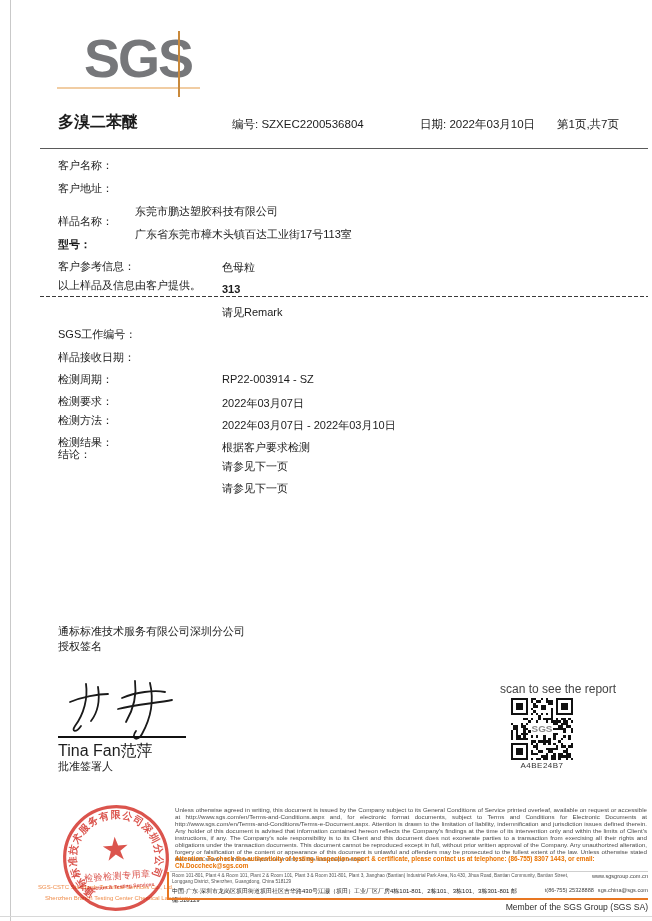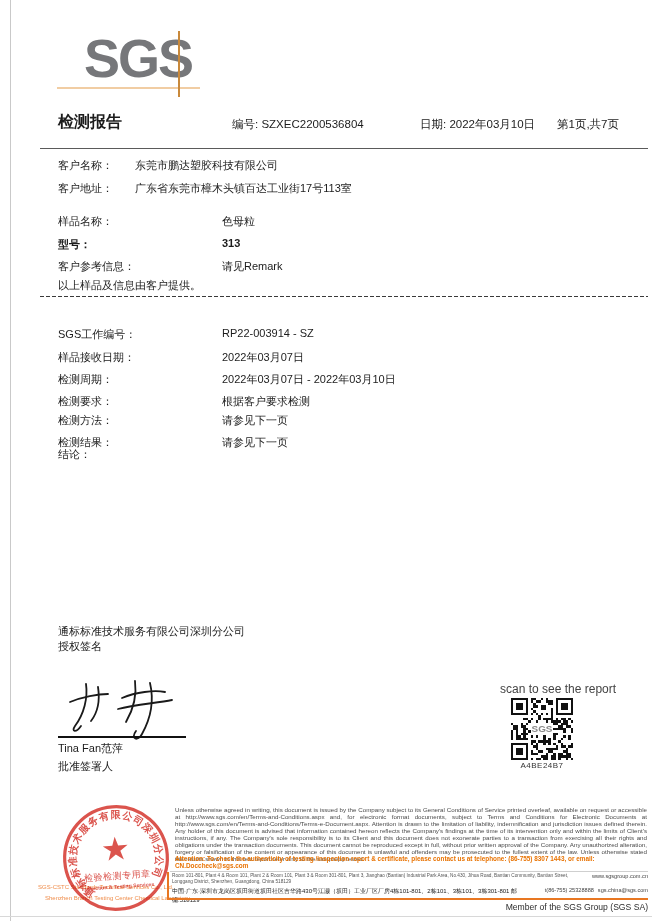--- a/index.html
+++ b/index.html
@@ -12,33 +12,33 @@
   
   .logo{left:84px;top:31px;font-size:54px;font-weight:800;letter-spacing:-2px;color:#76777a;line-height:1;}
   .logo-h{left:57px;top:87px;width:143px;height:2px;background:#f1cda3;}
   .logo-v{left:178px;top:31px;width:2px;height:66px;background:#c9893b;}
   
   .title{left:58px;top:112px;font-size:16px;font-weight:bold;}
   .hline{left:40px;top:148px;width:608px;height:1px;background:#5a5a5a;}
   .hdr{font-size:11.5px;text-align:right;}
   
   .kv{position:absolute;left:58px;font-size:11px;white-space:nowrap;}
-  .kv .v{position:absolute;white-space:nowrap;}
+  .kv .v{position:absolute;white-space:nowrap;margin-top:46px;}
   .kv-c .v{left:77px;}
   .kv-w .v{left:164px;}
   .dashes{left:40px;top:296px;width:608px;height:1px;
           background:repeating-linear-gradient(90deg,#3a3a3a 0 4px,transparent 4px 6px);}
   .concl{position:absolute;left:222px;top:447px;width:426px;font-size:11px;line-height:17.4px;
          text-align:justify;white-space:normal;letter-spacing:.2px;}
   
   .sig-co{left:58px;top:624px;font-size:11px;}
   .sig-auth{left:58px;top:639px;font-size:11px;}
   .sig-img{left:62px;top:676px;}
   .sig-line{left:58px;top:736px;width:128px;height:1.5px;background:#111;}
-  .sig-name{left:58px;top:741px;font-size:11px;}
+  .sig-name{left:58px;top:741px;font-size:16px;}
   .sig-title{left:58px;top:759px;font-size:11px;text-align:right;}
   
   .qr-wrap{left:500px;top:662px;width:84px;text-align:center;}
   .qr-cap{font-size:12px;color:#444;margin-top:20px;}
   .qr-ref{font-size:8px;color:#333;letter-spacing:.5px;margin-top:1px;}
   
   .legal{position:absolute;left:175px;top:806px;width:472px;font-size:6.2px;line-height:7.05px;
          color:#4a4a4a;text-align:justify;white-space:normal;}
   .attn{position:absolute;left:175px;top:855px;width:472px;font-size:6.4px;line-height:7.2px;
         color:#e87200;font-weight:bold;white-space:normal;}
@@ -61,21 +61,21 @@
 
 <div class="page">
 
   <div class="abs edge-l"></div>
   <div class="abs edge-b"></div>
 
   <div class="abs logo">SGS</div>
   <div class="abs logo-h"></div>
   <div class="abs logo-v"></div>
 
-  <div class="abs title">检测报告</div>
+  <div class="abs title">多溴二苯醚</div>
   <div class="abs hdr" style="left:232px;top:117px;">
     <span>编号:</span>
     <span>SZXEC2200536804</span>
   </div>
   <div class="abs hdr" style="left:420px;top:117px;">
     <span>日期:</span>
     <span>2022年03月10日</span>
   </div>
   <div class="abs hdr" style="left:557px;top:117px;">第1页,共7页</div>
   <div class="abs hline"></div>

